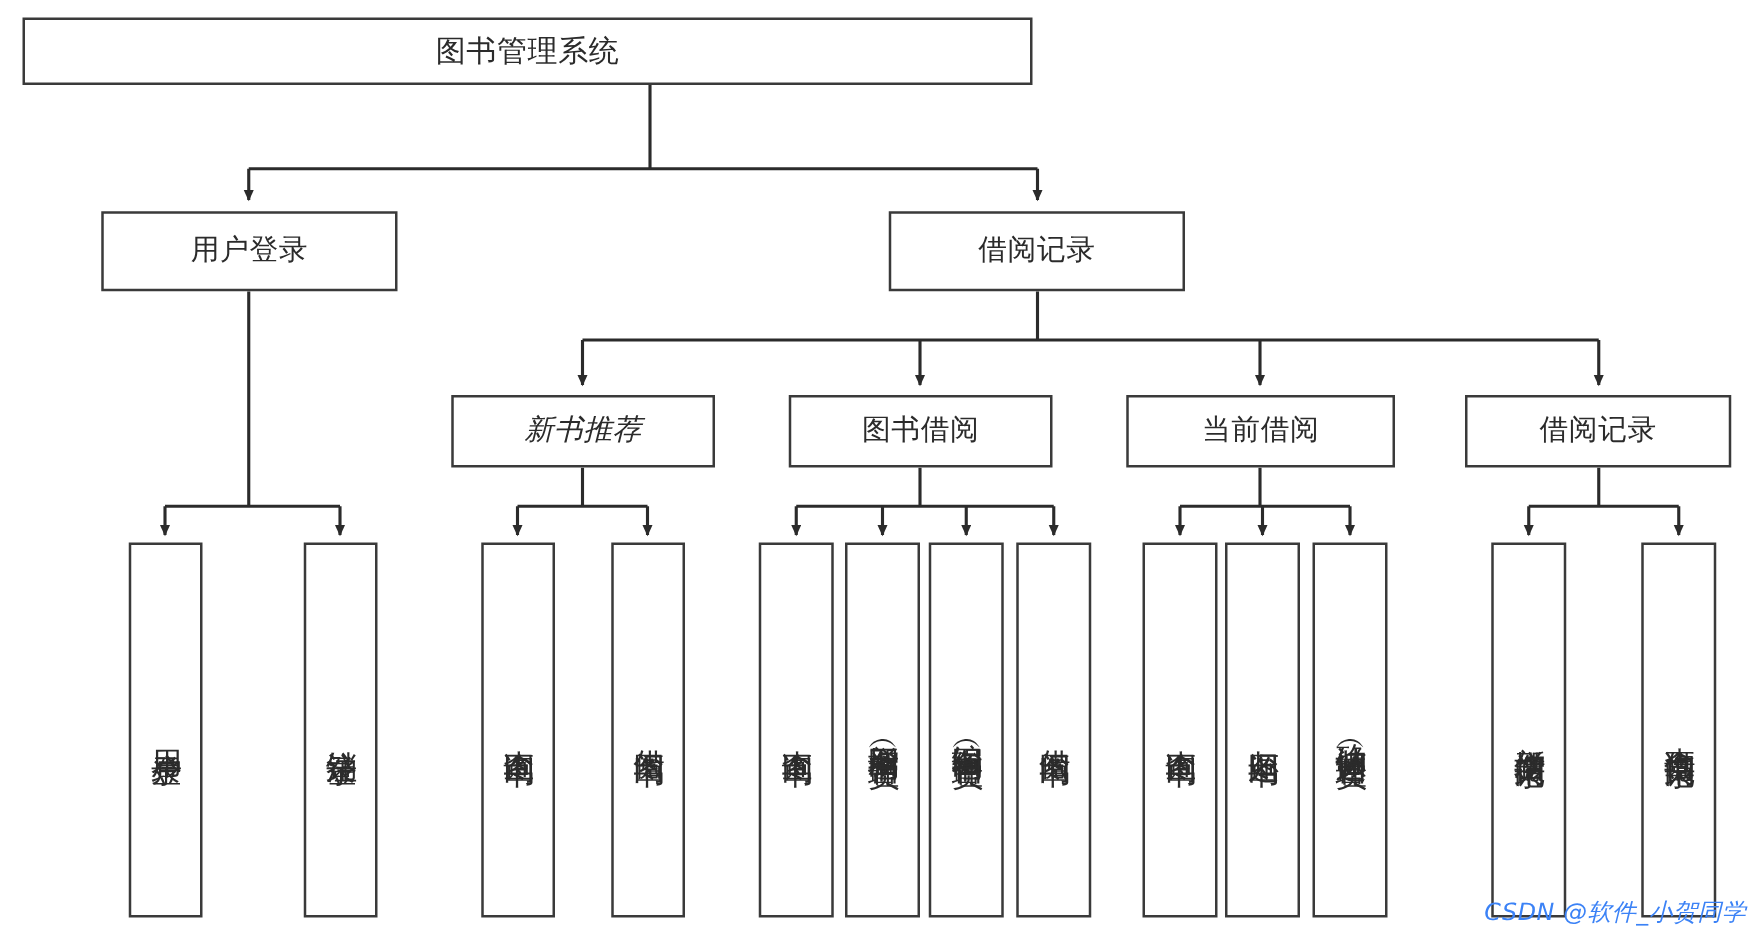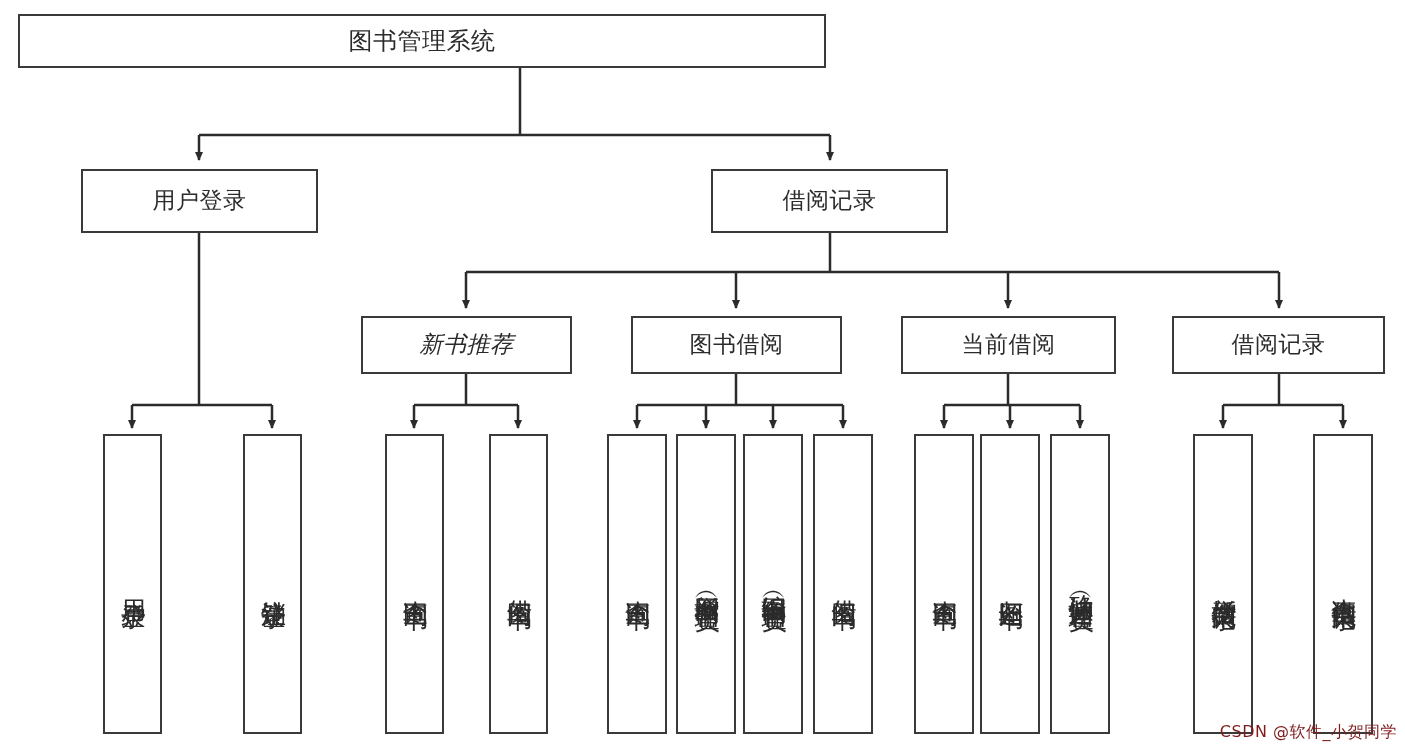--- a/index.html
+++ b/index.html
@@ -56,24 +56,25 @@
     font-size: 25px;
     line-height: 1.15;
     letter-spacing: 2px;
     white-space: nowrap;
     max-height: 290px;
   }
   #watermark {
     position: absolute;
     right: 8px;
     bottom: 4px;
-    font-size: 16px;
-    color: #7f1d1d;
+    font-size: 19px;
+    color: #3b82f6;
     letter-spacing: 0.5px;
     white-space: nowrap;
+    font-style: italic;
   }
 </style>
 </head>
 <body>
 
 <div id="canvas">
 
   <svg id="connectors" viewBox="0 0 1405 747" xmlns="http://www.w3.org/2000/svg">
     <defs>
       <marker id="arrow" markerWidth="10" markerHeight="10" refX="8" refY="4" orient="auto" markerUnits="userSpaceOnUse">

